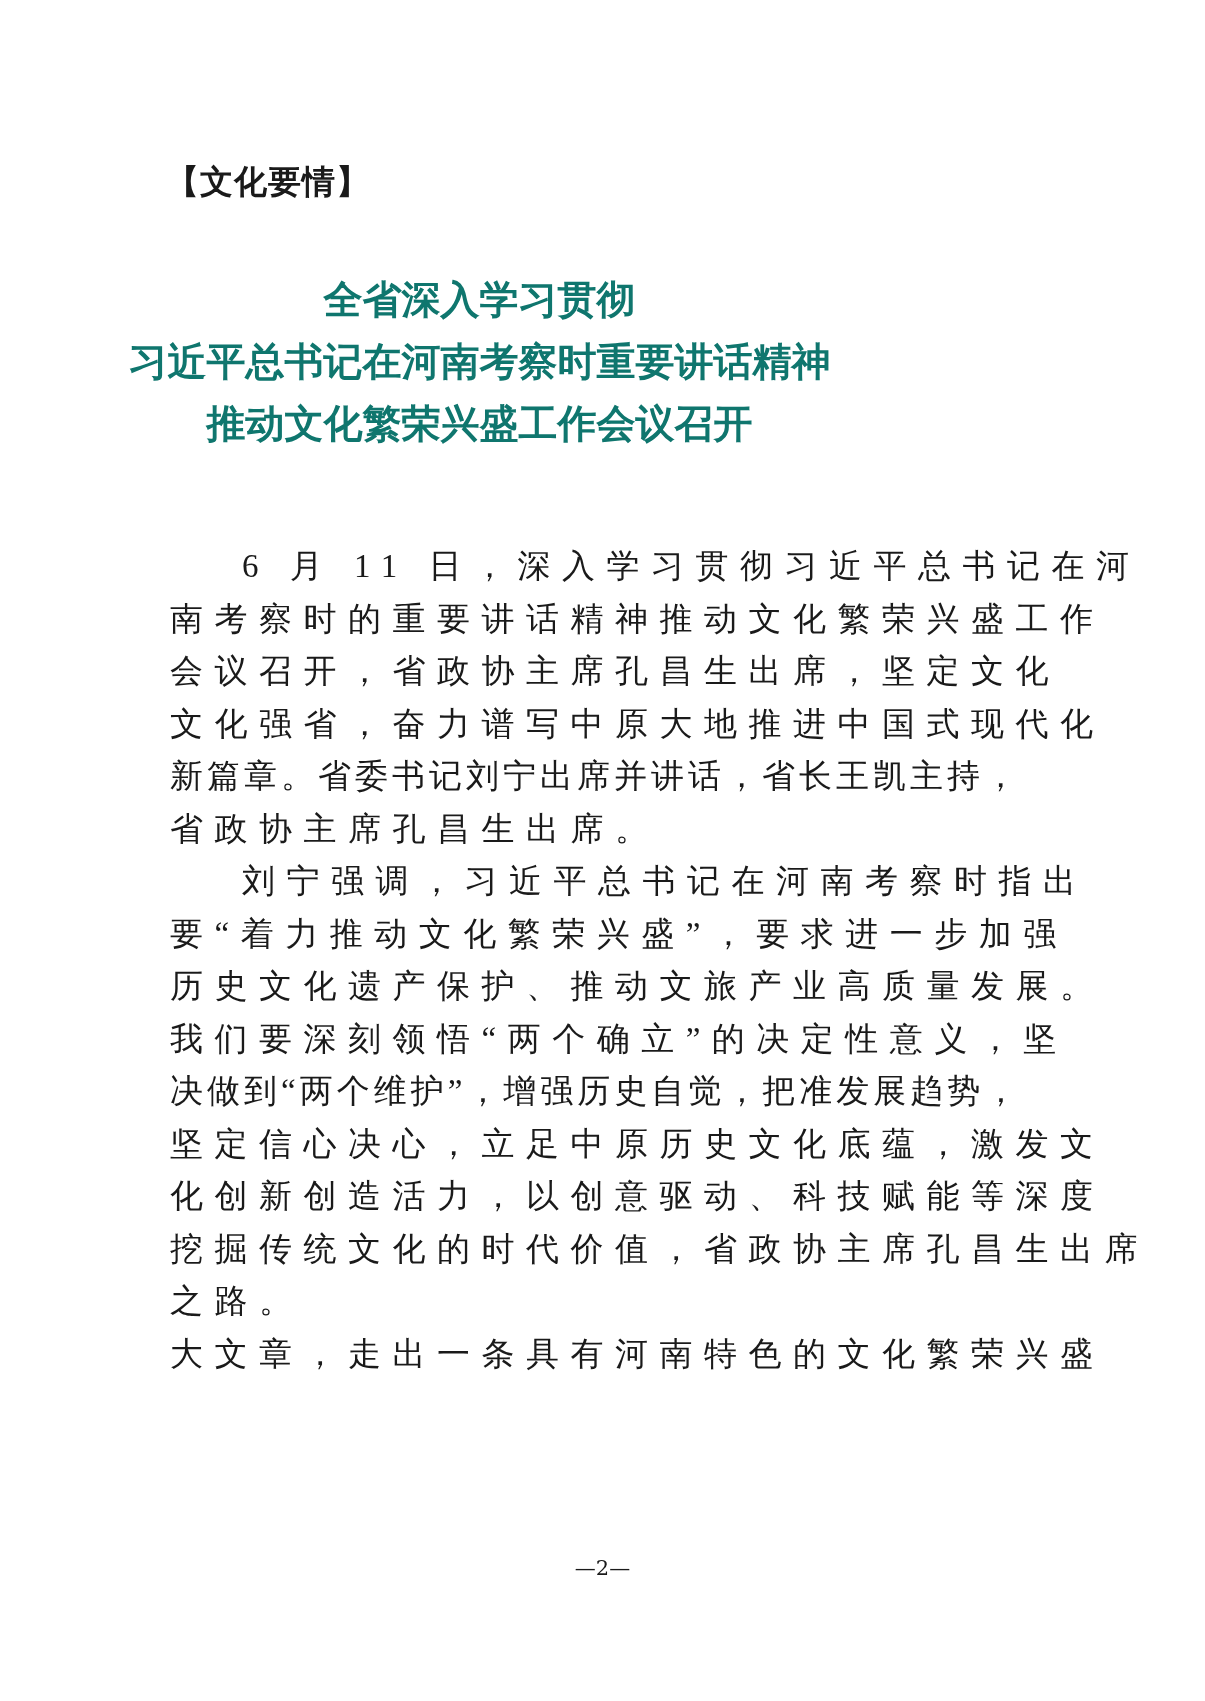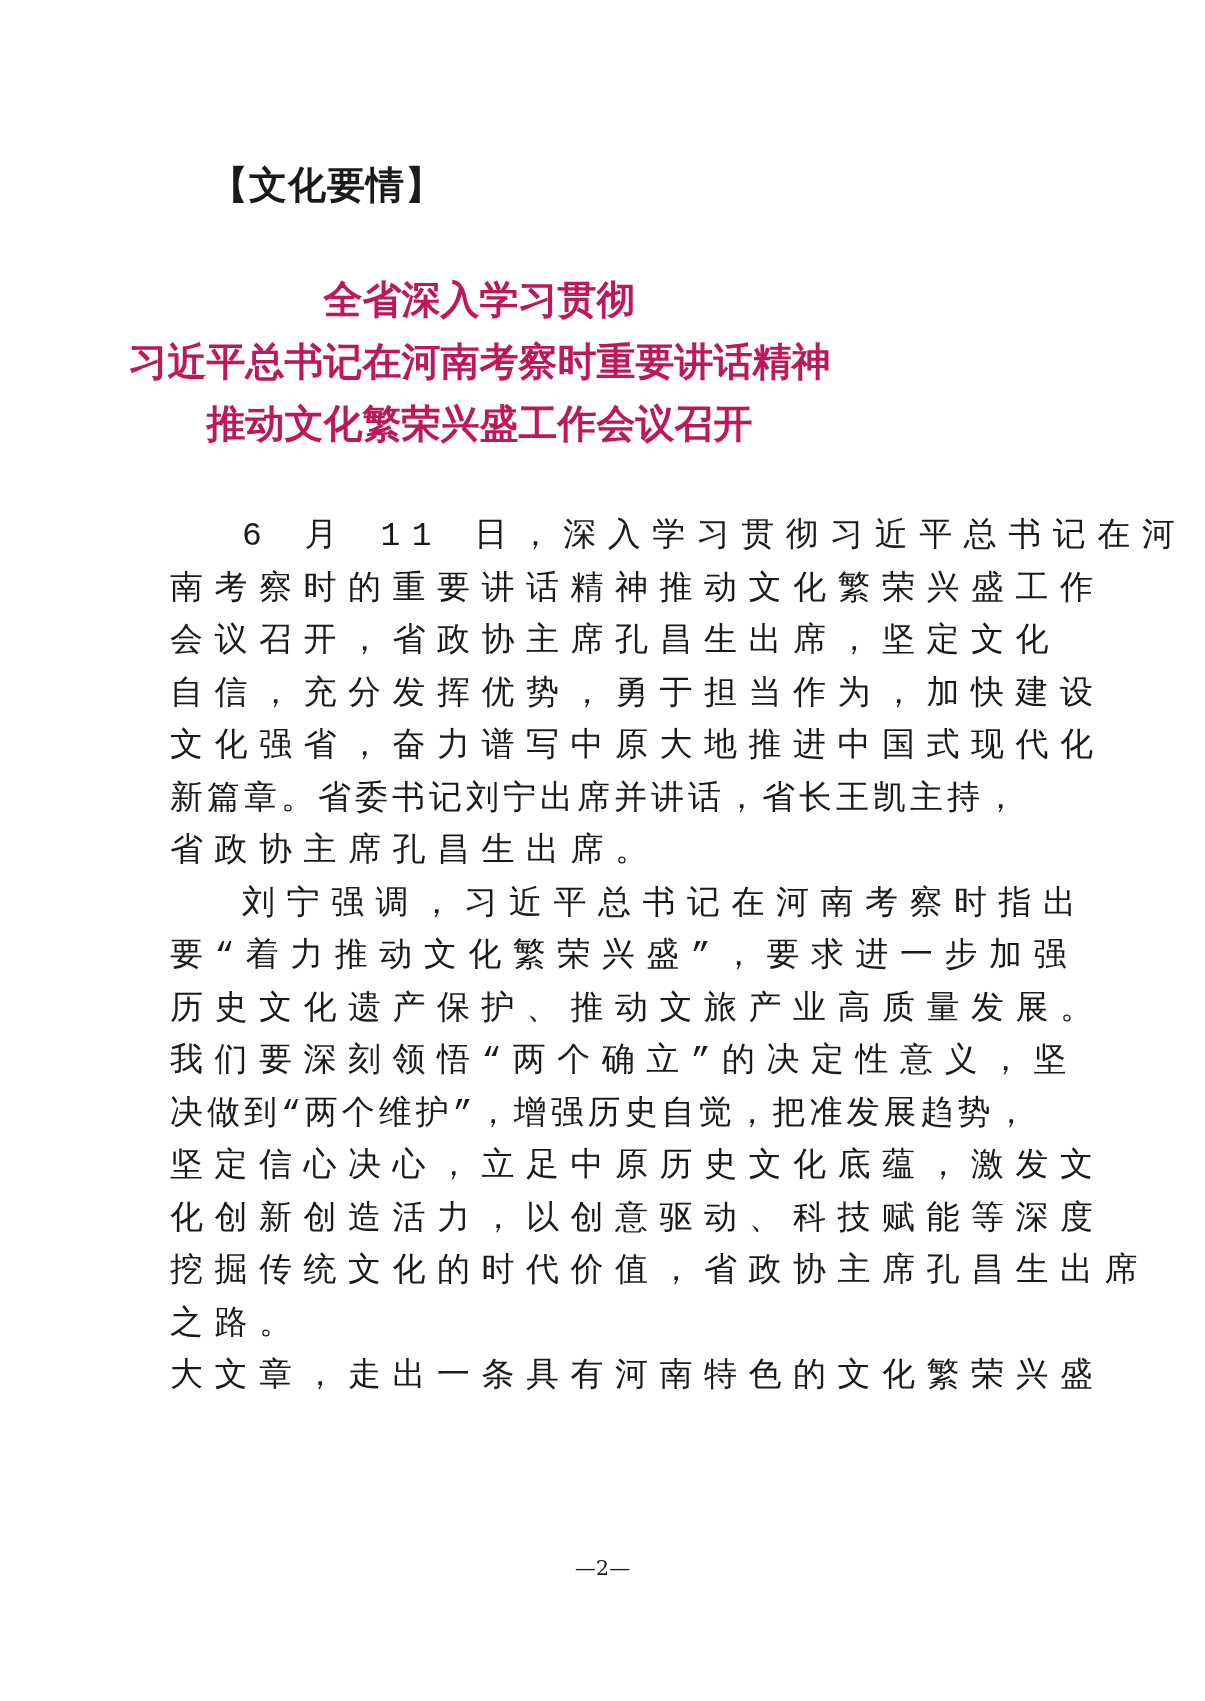--- a/index.html
+++ b/index.html
@@ -12,49 +12,48 @@
       height: 1701px;
       position: relative;
       overflow: hidden;
       color: #1a1a1a;
     }
     .section-tag {
       position: absolute;
       left: 166px;
       top: 160px;
       font-family: "DejaVu Sans", sans-serif;
-      font-size: 38px;
+      font-size: 33px;
       font-weight: bold;
       letter-spacing: 1px;
       color: #1a1a1a;
       white-space: nowrap;
-      margin-left: 44px;
     }
     .title-block {
       position: absolute;
       left: 0;
       width: 959px;
       top: 268px;
       text-align: center;
       font-family: "DejaVu Serif", serif;
       font-weight: bold;
       font-size: 39px;
       line-height: 62px;
-      color: #be185d;
+      color: #0f766e;
     }
     .title-line {
       display: block;
       white-space: nowrap;
     }
     .body-text {
       position: absolute;
       left: 170px;
-      top: 511px;
+      top: 540px;
       width: 880px;
-      font-family: Liberation Mono, monospace;
+      font-family: Liberation Serif, serif;
       font-size: 33px;
       line-height: 52.5px;
       color: #1a1a1a;
     }
     .body-line {
       display: block;
       white-space: nowrap;
       letter-spacing: 11.5px;
     }
     .body-line.indent {
@@ -83,21 +82,20 @@
   <span class="title-line">全省深入学习贯彻</span>
   <span class="title-line">习近平总书记在河南考察时重要讲话精神</span>
   <span class="title-line">推动文化繁荣兴盛工作会议召开</span>
 </div>
 
 <div class="body-text">
   <div>
     <span class="body-line indent">6 月 11 日，深入学习贯彻习近平总书记在河</span>
     <span class="body-line">南考察时的重要讲话精神推动文化繁荣兴盛工作</span>
     <span class="body-line">会议召开，省政协主席孔昌生出席，坚定文化</span>
-    <span class="body-line">自信，充分发挥优势，勇于担当作为，加快建设</span>
     <span class="body-line">文化强省，奋力谱写中原大地推进中国式现代化</span>
     <span class="body-line tight">新篇章。省委书记刘宁出席并讲话，省长王凯主持，</span>
     <span class="body-line">省政协主席孔昌生出席。</span>
   </div>
   <div>
     <span class="body-line indent">刘宁强调，习近平总书记在河南考察时指出</span>
     <span class="body-line">要“着力推动文化繁荣兴盛”，要求进一步加强</span>
     <span class="body-line">历史文化遗产保护、推动文旅产业高质量发展。</span>
     <span class="body-line">我们要深刻领悟“两个确立”的决定性意义，坚</span>
     <span class="body-line tight">决做到“两个维护”，增强历史自觉，把准发展趋势，</span>

